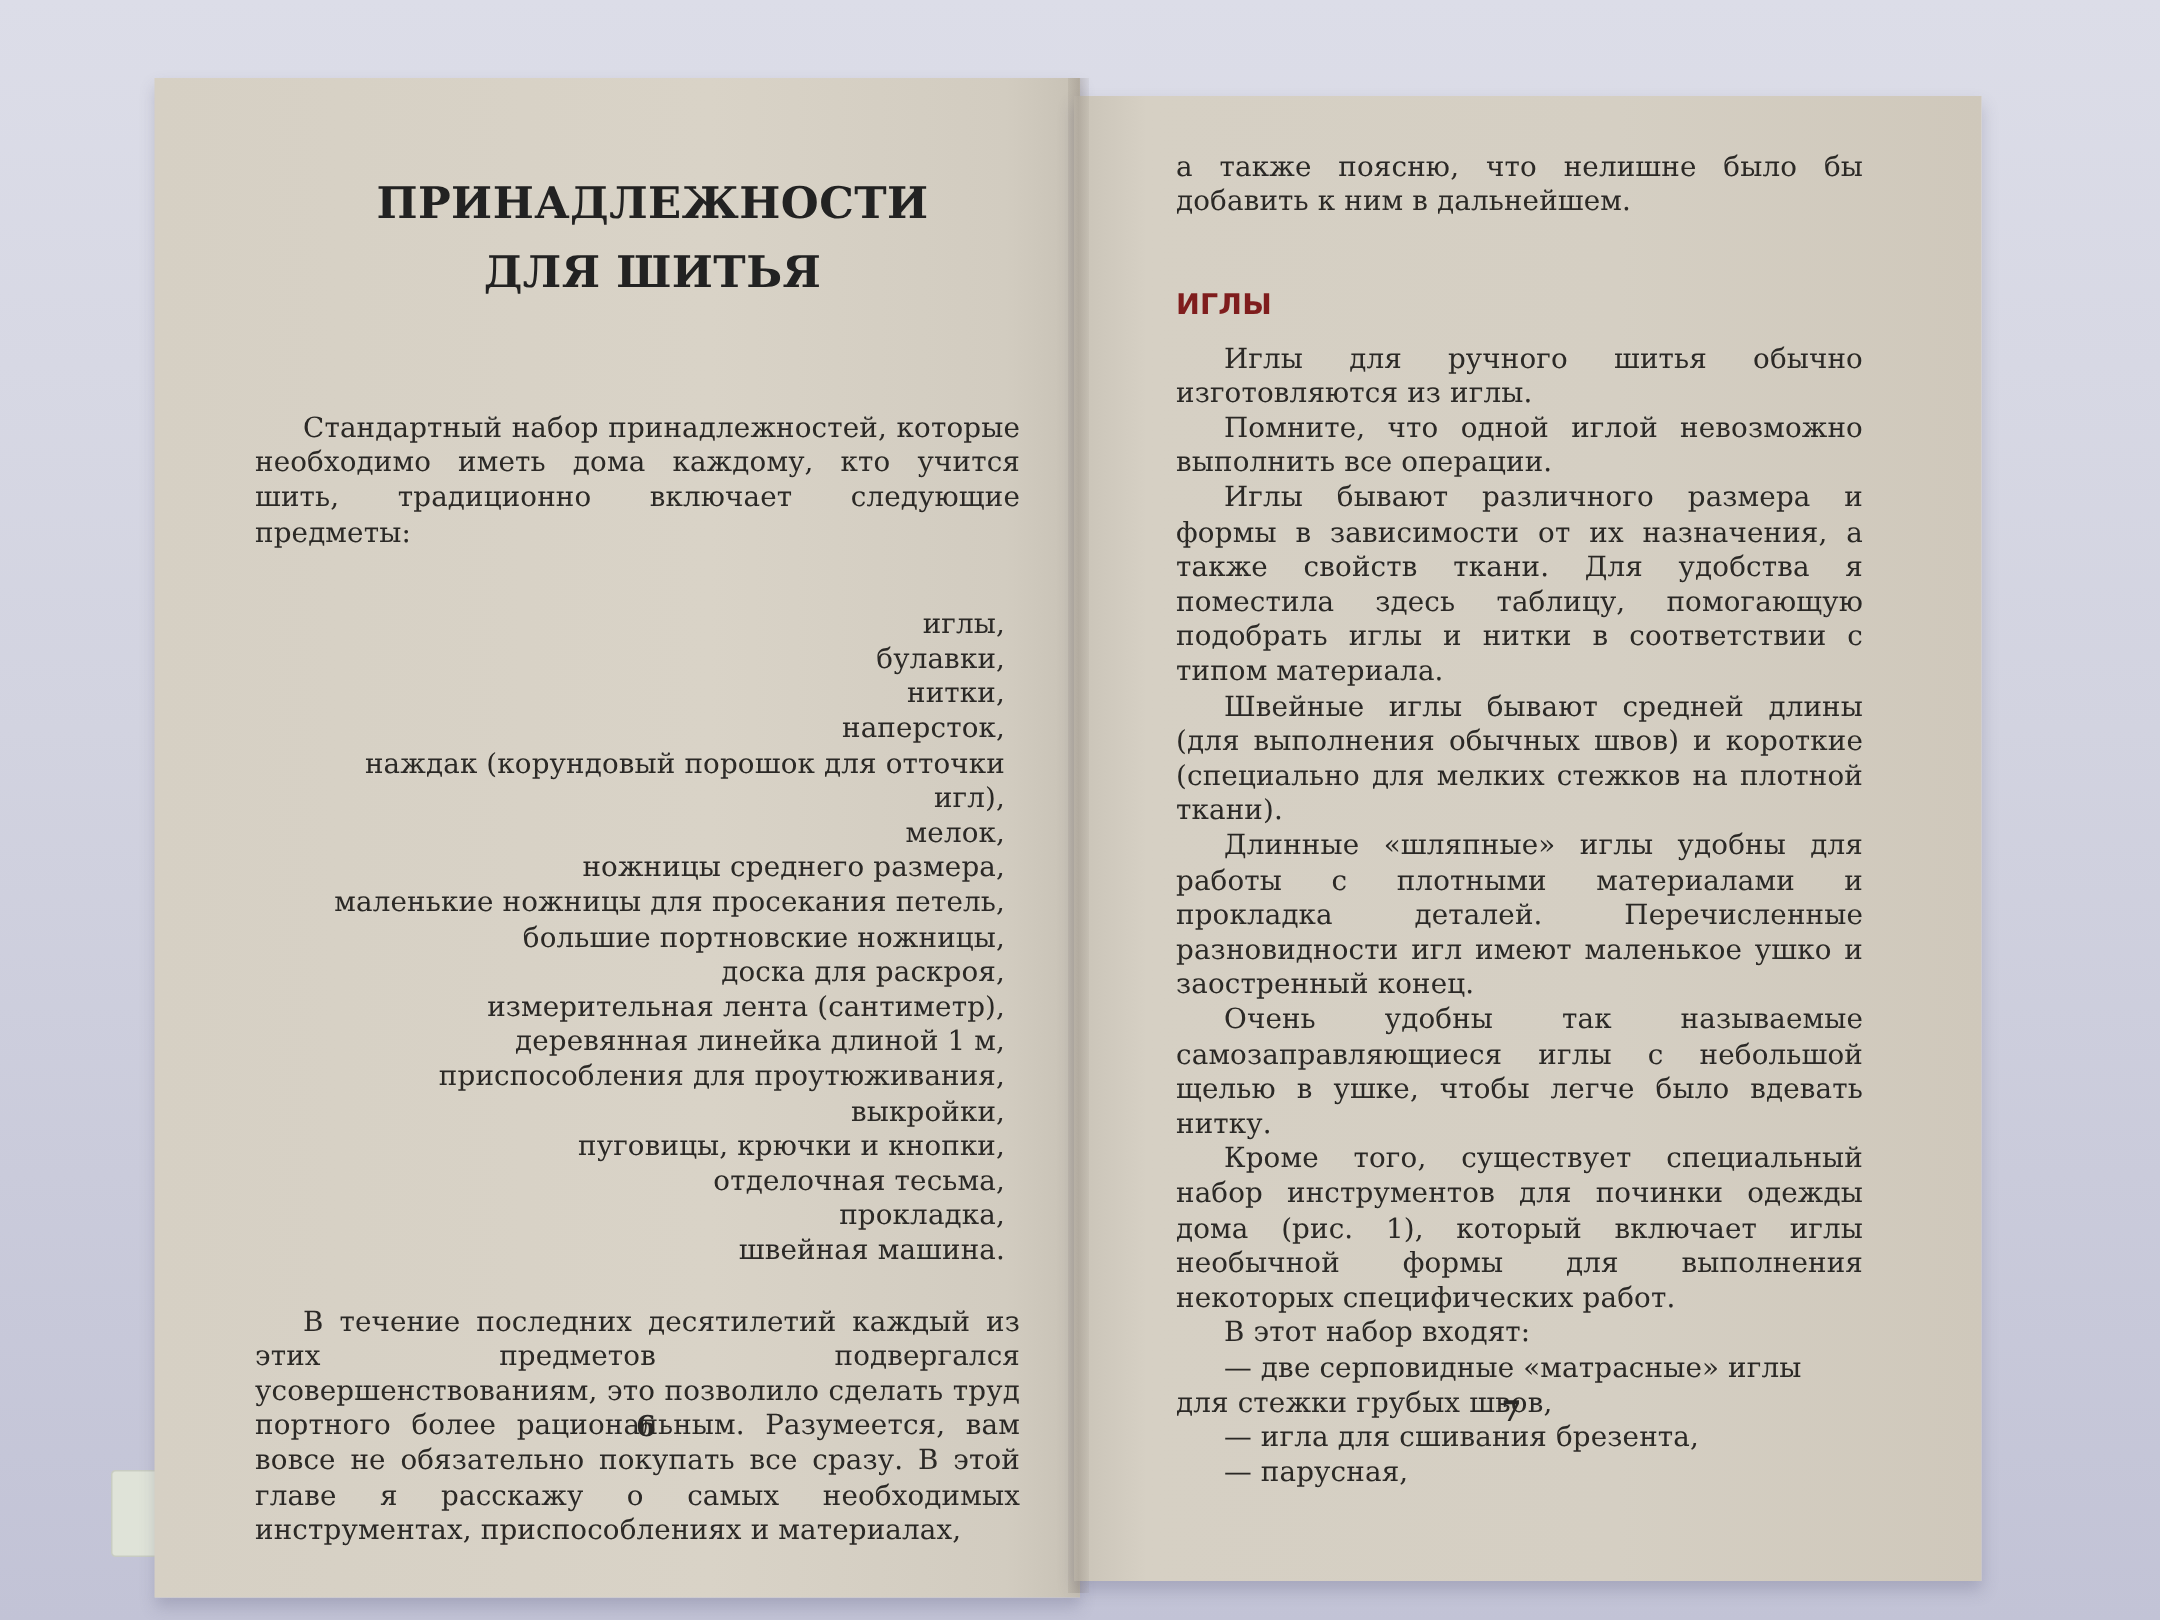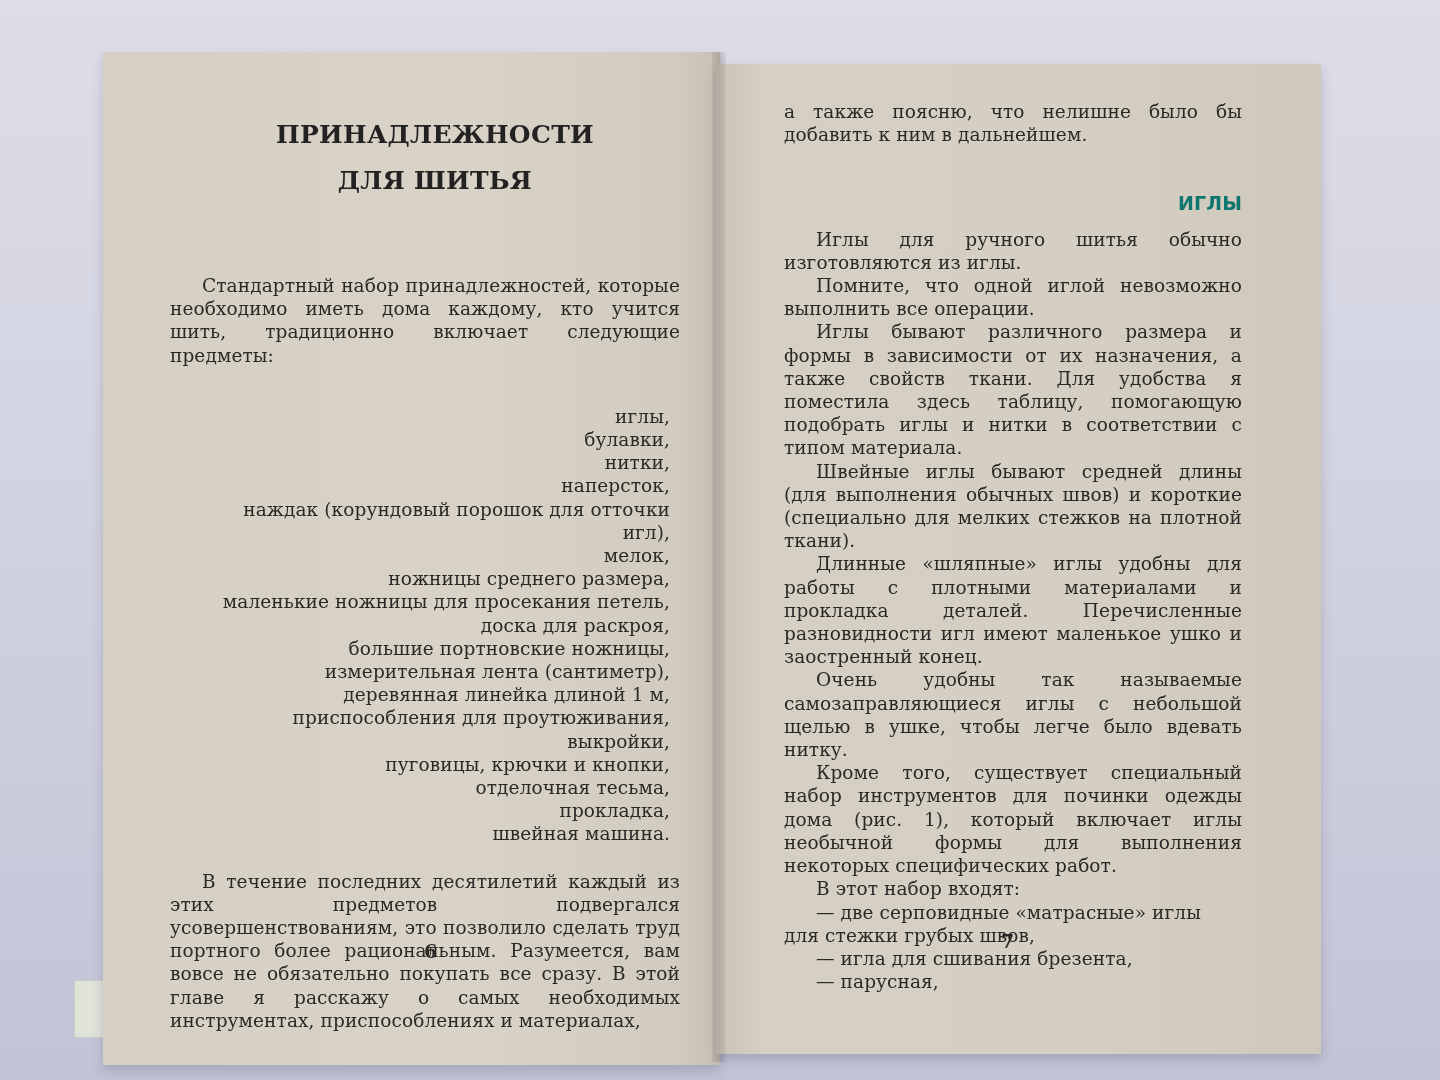--- a/index.html
+++ b/index.html
@@ -71,21 +71,21 @@
       width: 470px;
     }
     .right-content {
       left: 784px;
       top: 100px;
       width: 458px;
     }
     .chapter-title {
       font-family: "DejaVu Serif", "Liberation Serif", serif;
       font-weight: bold;
-      font-size: 25px;
+      font-size: 29px;
       line-height: 46px;
       text-align: center;
       color: #222;
       margin: 0;
       letter-spacing: 0.3px;
     }
     .para {
       text-align: justify;
       text-indent: 32px;
       margin: 0;
@@ -97,25 +97,25 @@
     .list {
       list-style: none;
       padding: 0 0 0 30px;
       margin: 0;
     }
     .list li {
       margin: 0;
       text-align: right;
     }
     .section-title {
-      text-align: right;
+      text-align: left;
       font-weight: bold;
       font-size: 19px;
       margin: 0;
-      color: #0f766e;
+      color: #7f1d1d;
       font-family: "DejaVu Sans", "Liberation Sans", sans-serif;
     }
     .dash-list {
       list-style: none;
       padding: 0;
       margin: 0;
     }
     .dash-list li {
       text-indent: 32px;
     }
@@ -148,22 +148,22 @@
     <div style="height:38px"></div>
     <ul class="list" id="supply-list" style="margin-left:-30px;">
       <li>иглы,</li>
       <li>булавки,</li>
       <li>нитки,</li>
       <li>наперсток,</li>
       <li>наждак (корундовый порошок для отточки игл),</li>
       <li>мелок,</li>
       <li>ножницы среднего размера,</li>
       <li>маленькие ножницы для просекания петель,</li>
+      <li>большие портновские ножницы,</li>
       <li>доска для раскроя,</li>
-      <li>большие портновские ножницы,</li>
       <li>измерительная лента (сантиметр),</li>
       <li>деревянная линейка длиной 1 м,</li>
       <li>приспособления для проутюживания,</li>
       <li>выкройки,</li>
       <li>пуговицы, крючки и кнопки,</li>
       <li>отделочная тесьма,</li>
       <li>прокладка,</li>
       <li>швейная машина.</li>
     </ul>
     <div style="height:24px"></div>

